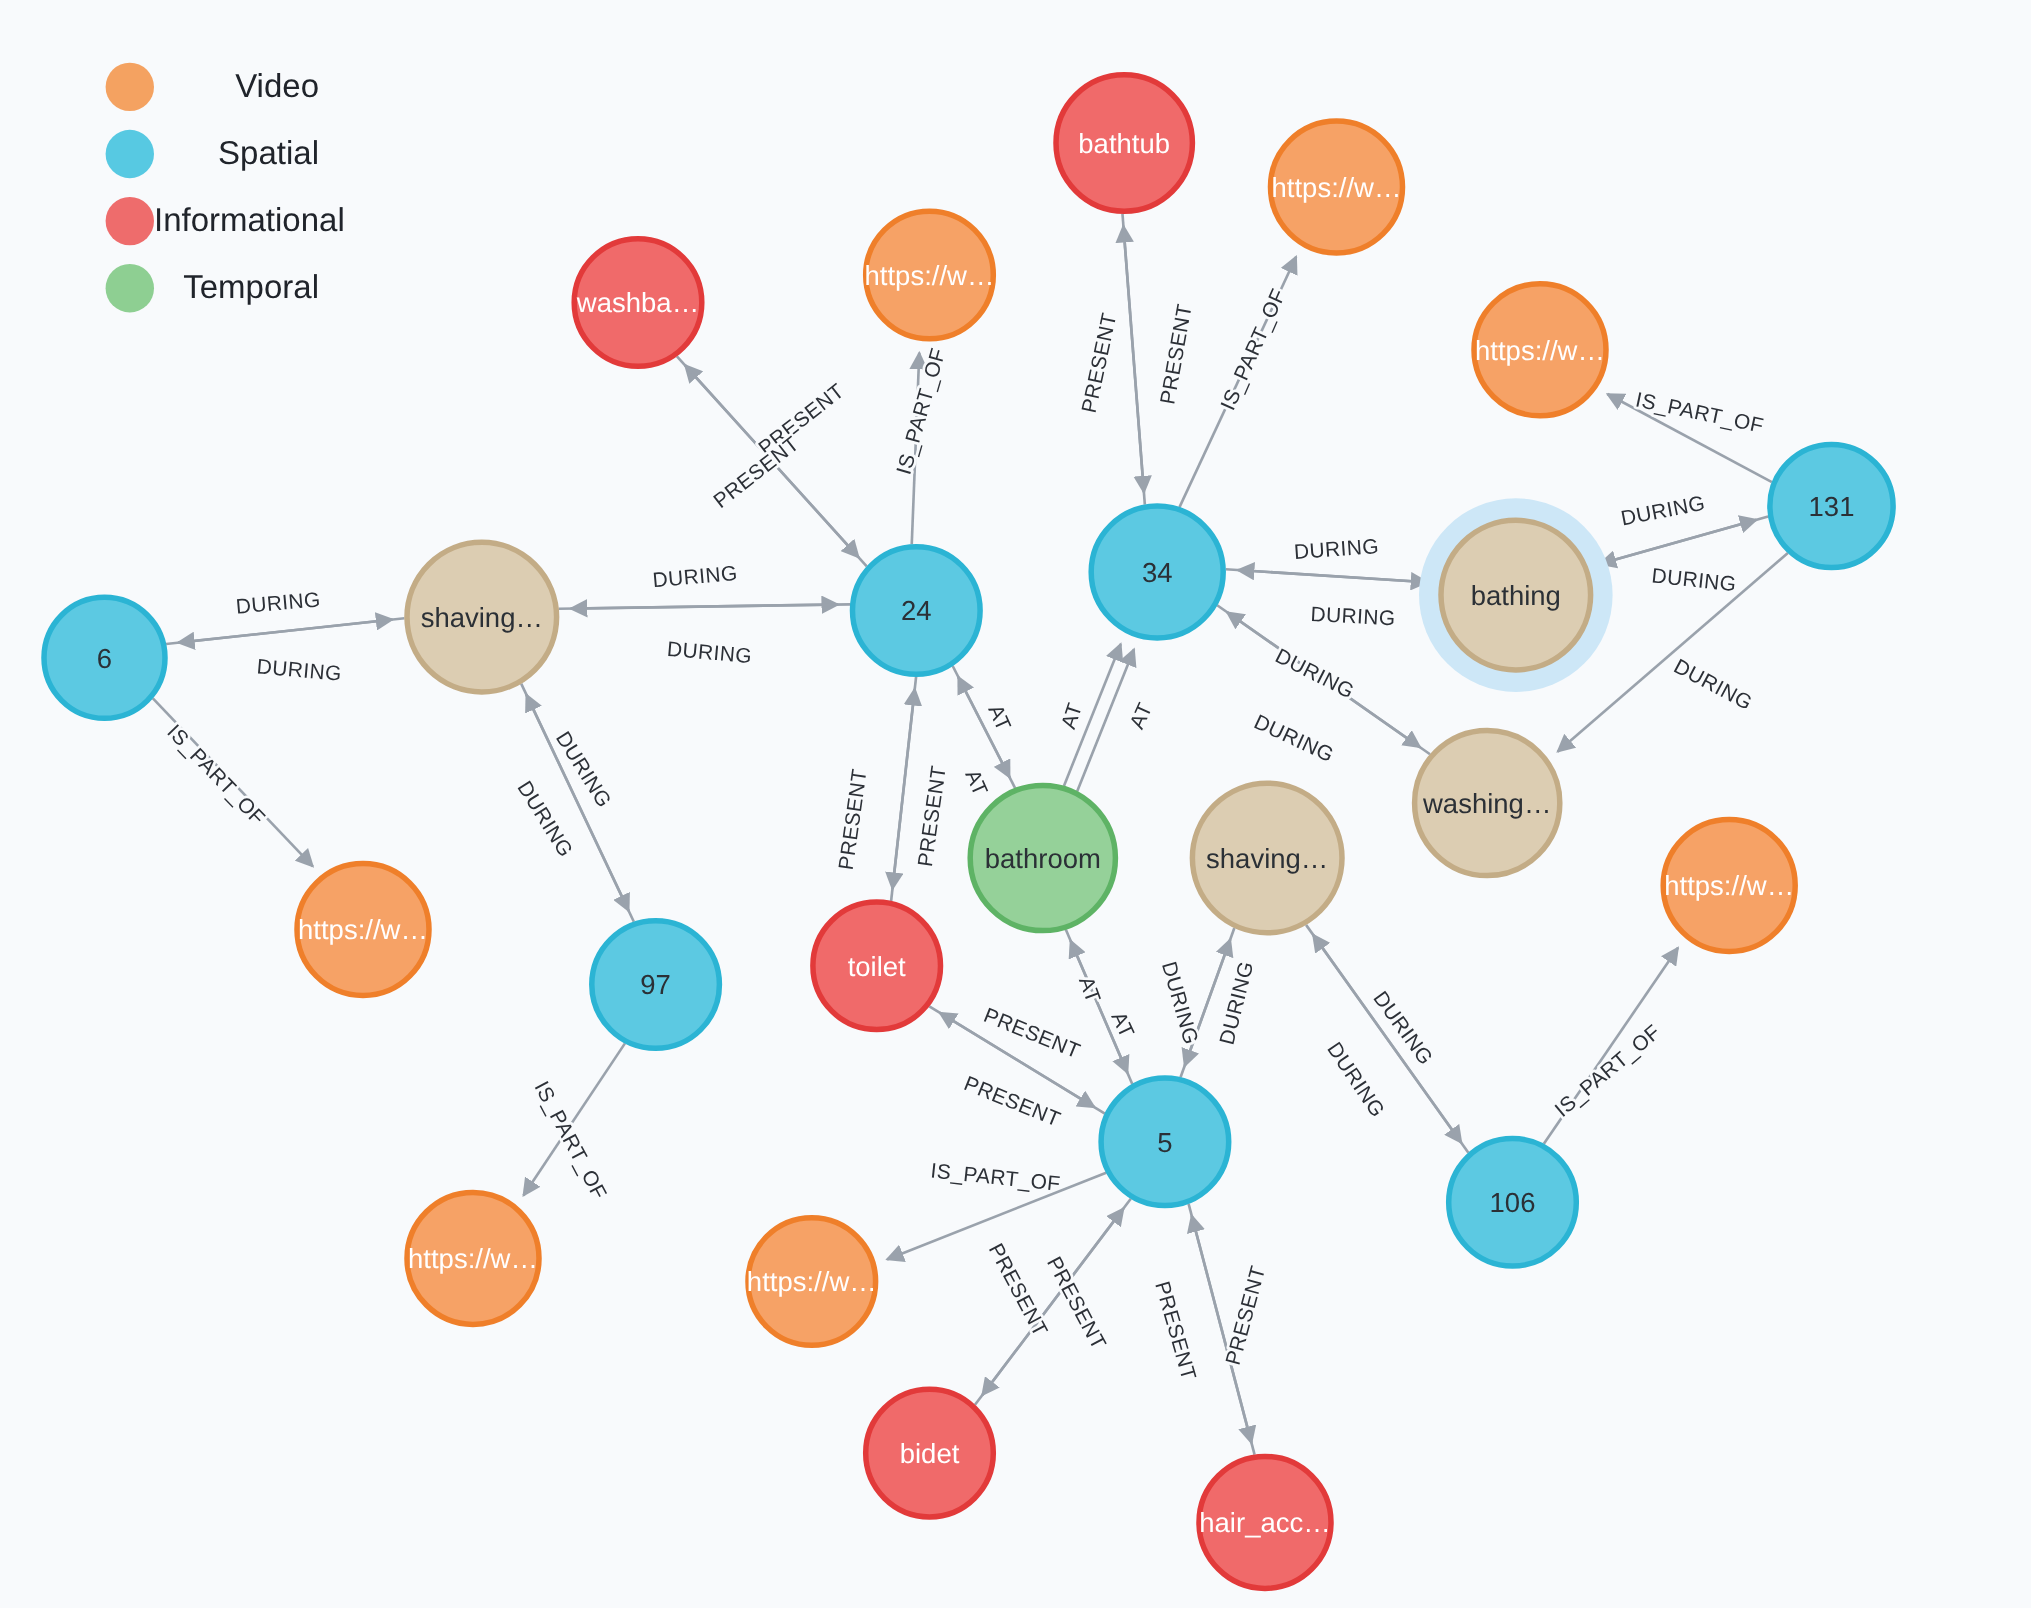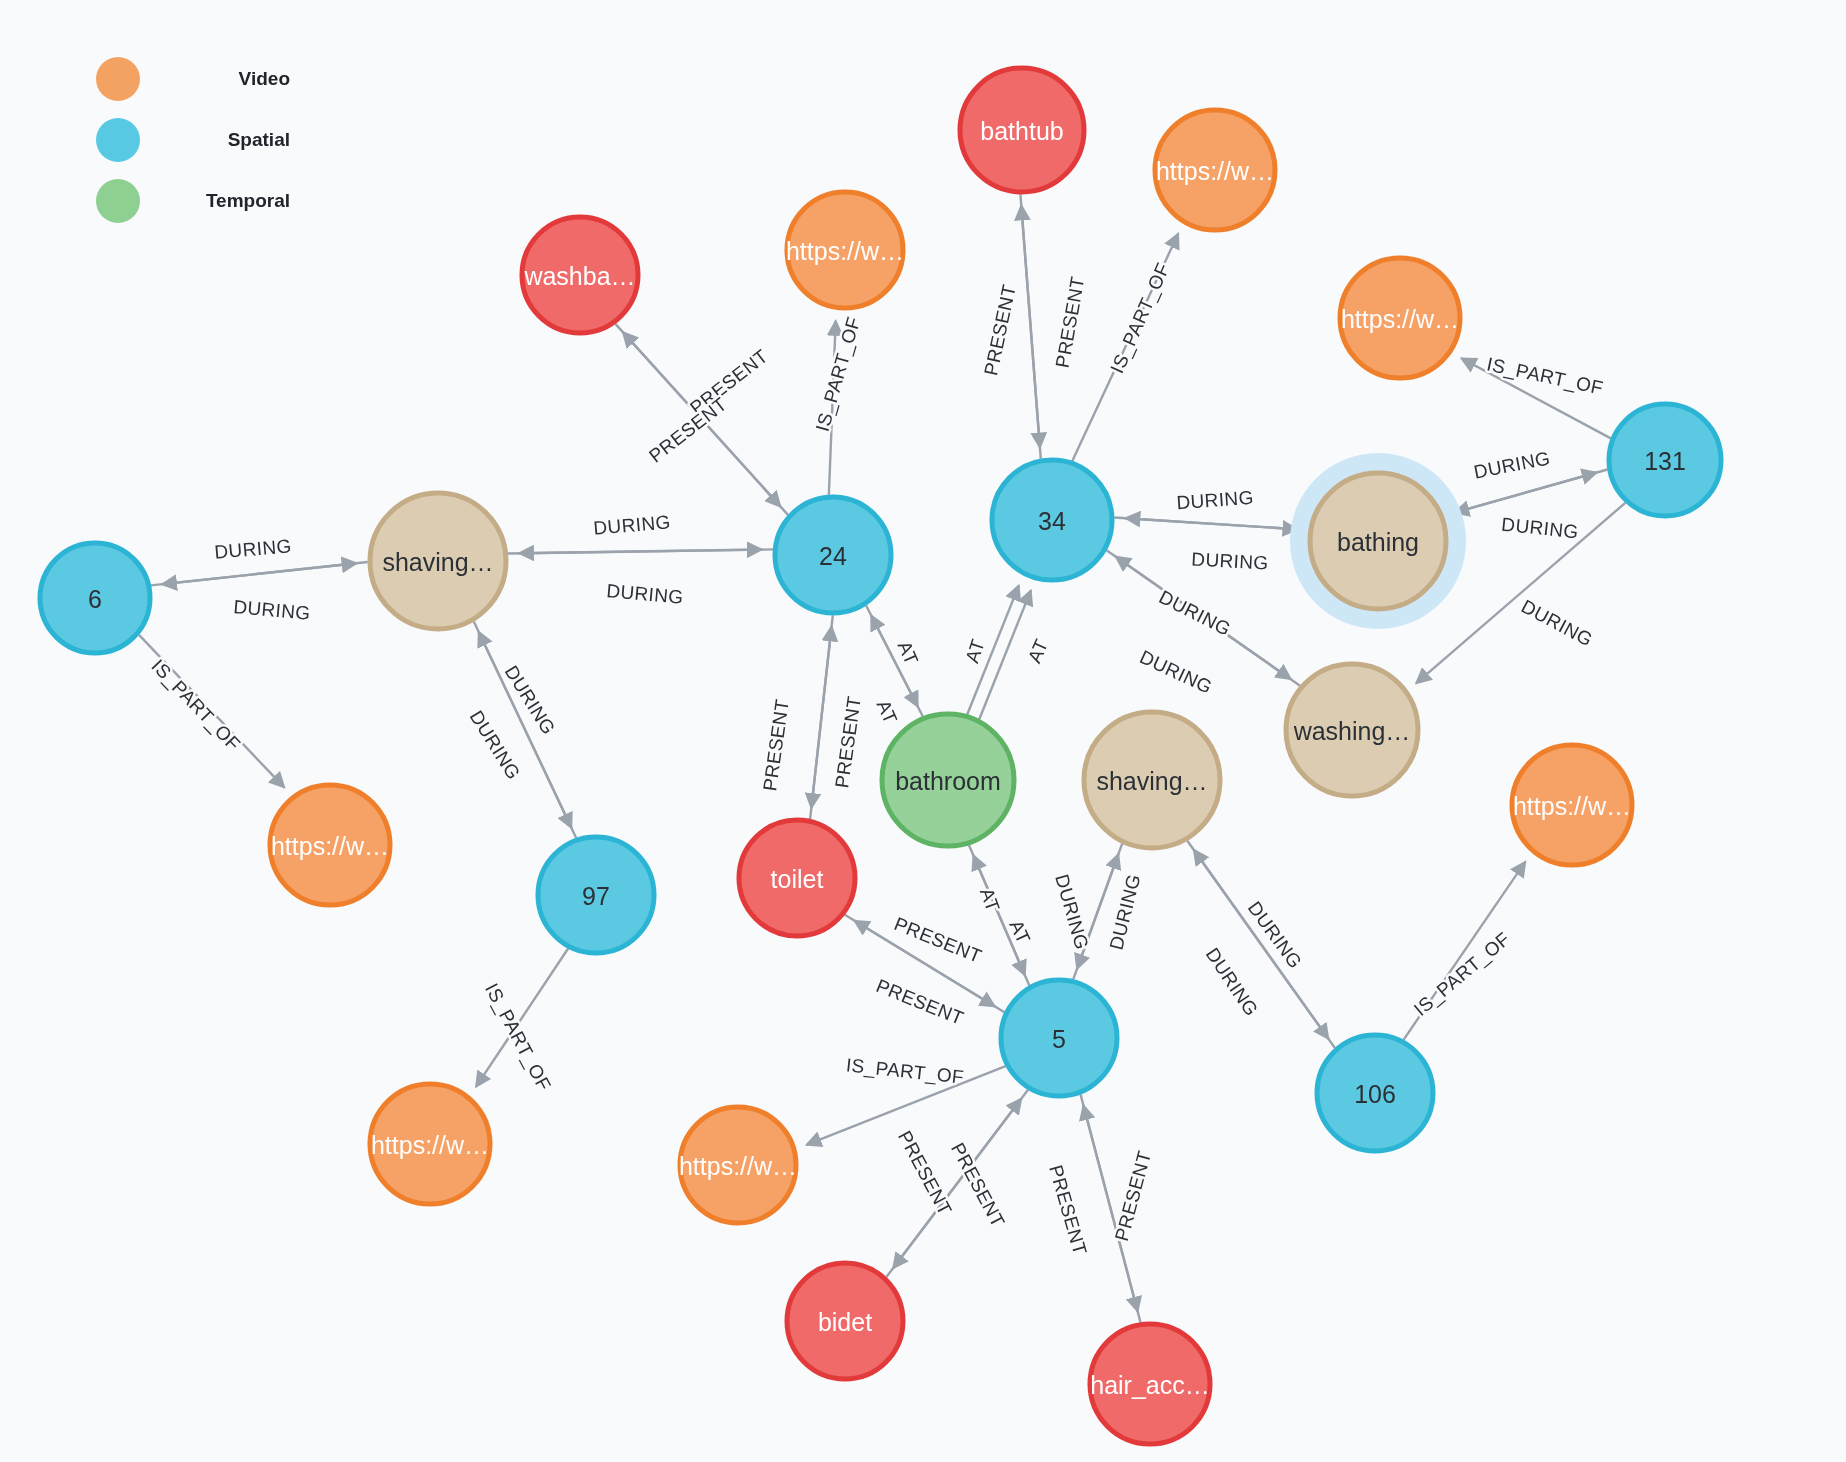--- a/index.html
+++ b/index.html
@@ -36,28 +36,27 @@
     align-items: center;
     height: 61px;
   }
   .legend-swatch {
     width: 44px;
     height: 44px;
     border-radius: 50%;
     flex: 0 0 auto;
   }
   .legend-label {
-    font-size: 19px;
+    font-size: 30px;
     color: #20242b;
     font-family: "Liberation Sans", sans-serif;
     white-space: nowrap;
     text-align: right;
     width: 150px;
     padding-right: 4px;
-    font-weight: bold;
   }
   .node-label {
     fill: #ffffff;
     font-family: "Liberation Sans", sans-serif;
     font-size: 25px;
     text-anchor: middle;
     dominant-baseline: central;
     pointer-events: none;
   }
   .node-label.dark {
@@ -410,18 +409,22 @@
   <div class="legend">
     <div class="legend-row">
       <div class="legend-swatch" style="background: rgb(244, 162, 97);"></div>
       <div class="legend-label">Video</div>
     </div>
     <div class="legend-row">
       <div class="legend-swatch" style="background: rgb(87, 201, 226);"></div>
       <div class="legend-label">Spatial</div>
     </div>
     <div class="legend-row">
+      <div class="legend-swatch" style="background: rgb(238, 108, 108);"></div>
+      <div class="legend-label">Informational</div>
+    </div>
+    <div class="legend-row">
       <div class="legend-swatch" style="background: rgb(142, 207, 146);"></div>
       <div class="legend-label">Temporal</div>
     </div>
   </div>
 
 </div>
 
 </body></html>

